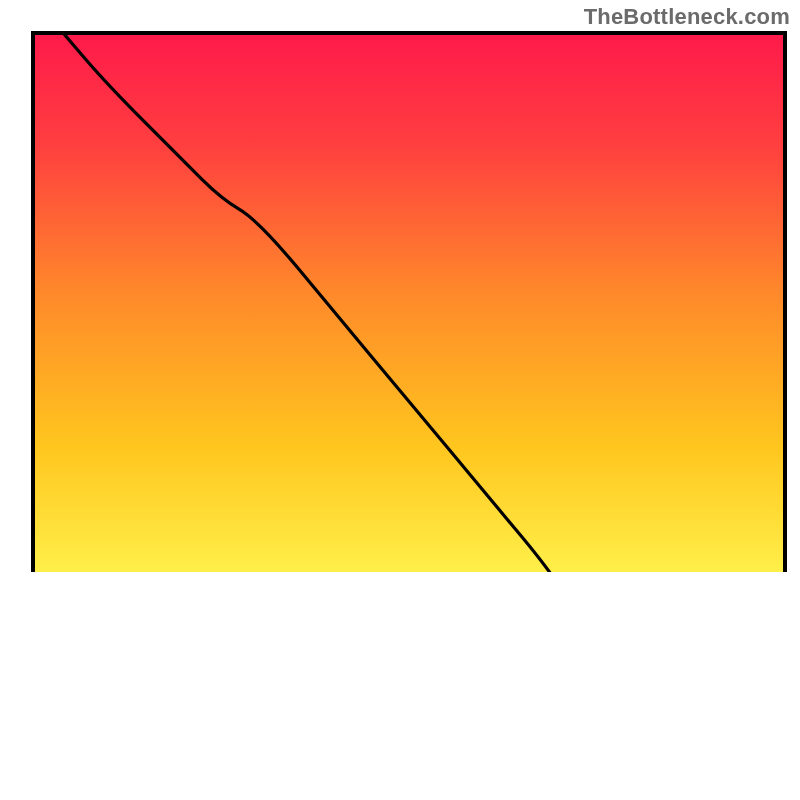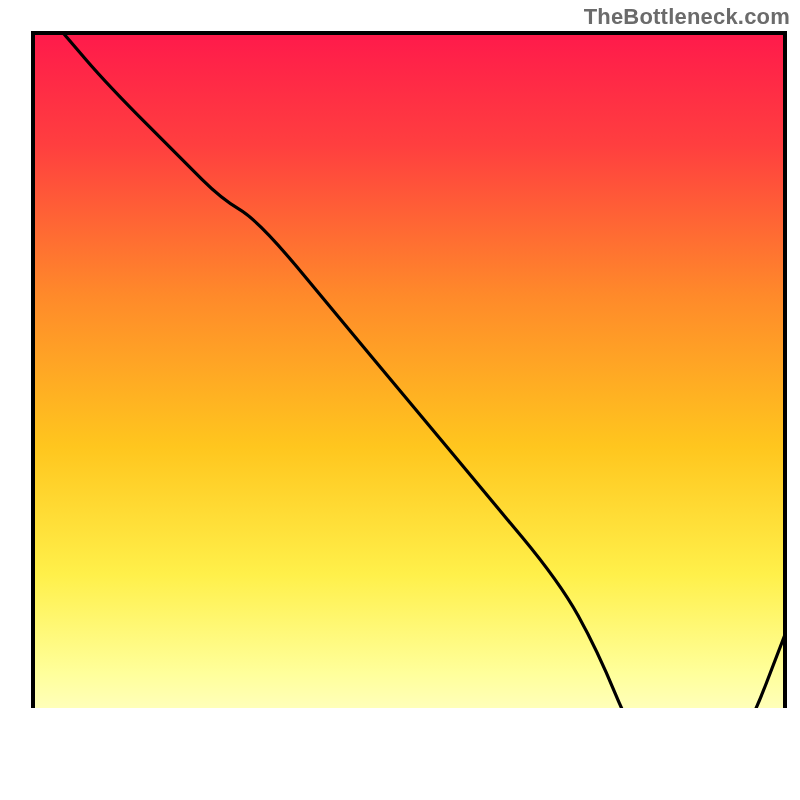--- a/index.html
+++ b/index.html
@@ -6,21 +6,21 @@
     margin: 0;
     padding: 0;
     width: 800px;
     height: 800px;
     background: #ffffff;
     font-family: Arial, Helvetica, sans-serif;
   }
   .root {
     position: relative;
     width: 800px;
-    height: 708px;
+    height: 572px;
     overflow: hidden;
   }
   .watermark {
     position: absolute;
     top: 4px;
     right: 10px;
     font-size: 22px;
     font-weight: bold;
     color: #6b6b6b;
     z-index: 5;

